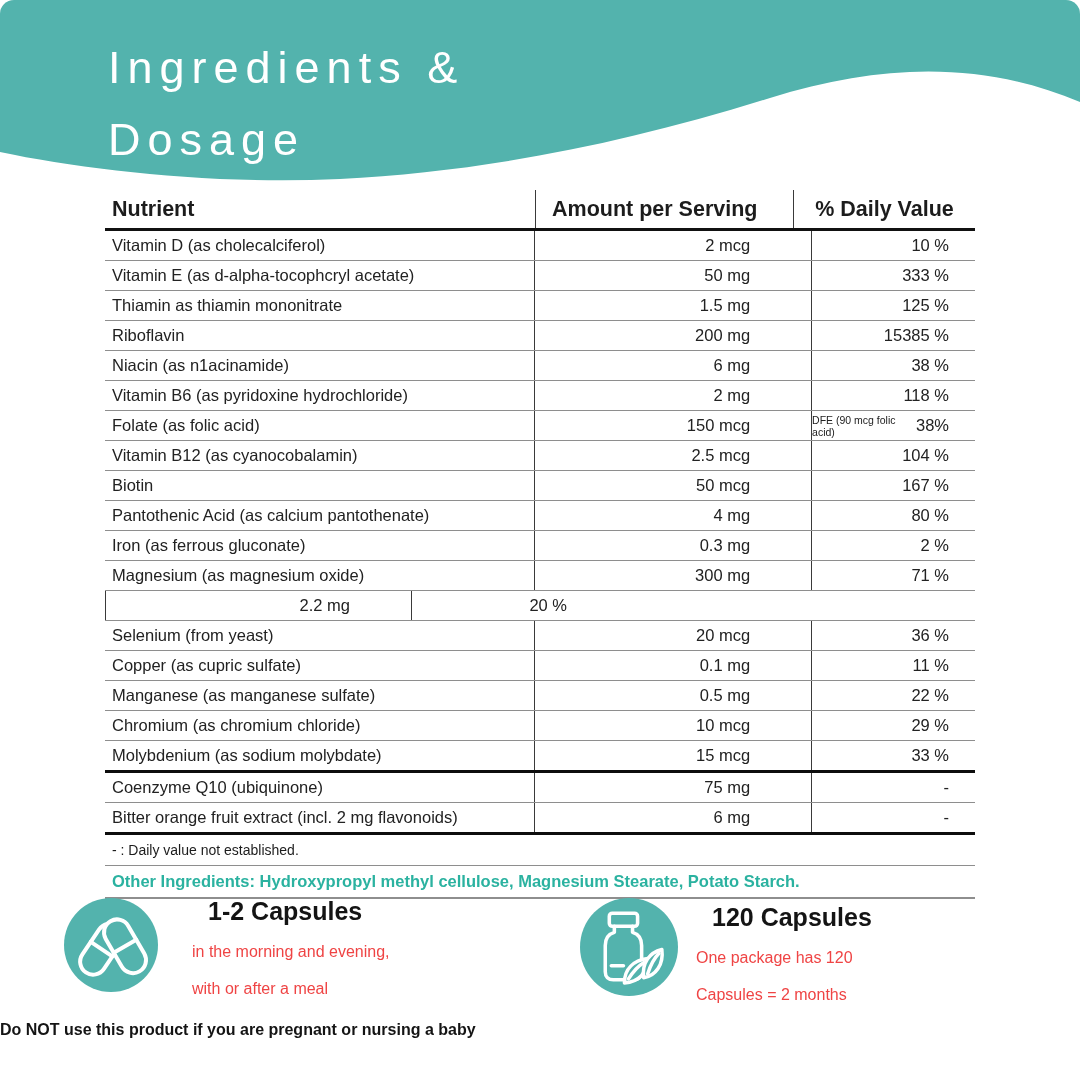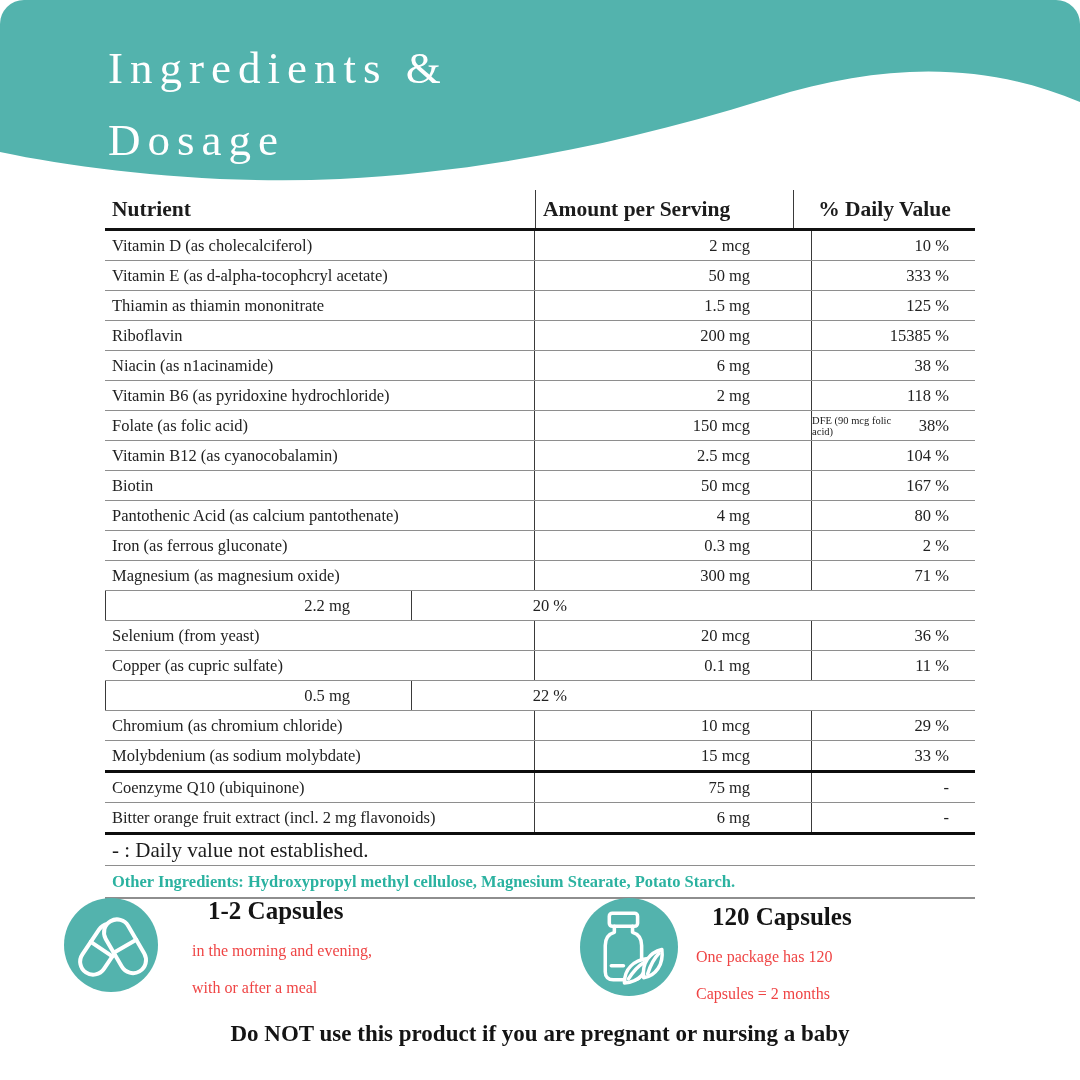--- a/index.html
+++ b/index.html
@@ -1,64 +1,64 @@
 <!DOCTYPE html>
 <html><head>
 <meta charset="utf-8">
 <style>
   html,body { margin:0; padding:0; background:#fff; }
   body {
     width:1080px; height:1080px; position:relative; overflow:hidden;
     font-family:"Liberation Sans", sans-serif; color:#1c1c1c;
   }
-  .page { position:absolute; inset:0; background:#fff; border-radius:24px; overflow:hidden;font-family:Liberation Serif, serif; }
+  .page { position:absolute; inset:0; background:#fff; border-radius:14px; overflow:hidden; }
 
   
   .hero { position:absolute; top:0; left:0; width:1080px; height:215px; }
   .hero svg { display:block; }
   .hero-title-line { position:absolute; left:108px; color:#ffffff;
     font-size:45px; letter-spacing:7px; font-weight:400; white-space:nowrap; }
   .hero-line1 { top:42px; }
   .hero-line2 { top:114px; }
 
   
   .tablewrap { position:absolute; left:105px; top:190px; width:870px; }
   .cell, .col { box-sizing:border-box; }
   .thead { display:flex; height:38px; border-bottom:3px solid #111; font-weight:bold; font-size:21.5px; }
   .col { display:flex; align-items:center; }
   .col-n { width:430px; padding-left:7px; }
-  .col-a { width:258px; padding-left:7px; border-left:1.6px solid #3a3a3a; }
+  .col-a { width:258px; padding-left:16px; border-left:1.6px solid #3a3a3a; }
   .col-d { width:182px; justify-content:center; border-left:1.6px solid #3a3a3a; }
 
   .row { display:flex; height:29px; border-bottom:1.4px solid #8e8e8e; font-size:16.5px; color:#222;gap:48px; }
   .row.thick { border-bottom:3.5px solid #0d0d0d; }
   .cell { display:flex; align-items:center; }
   .cell-n { width:430px; padding-left:7px; }
   .cell-a { width:258px; justify-content:flex-end; padding-right:13px; border-left:1.6px solid #3a3a3a; }
   .cell-d { width:182px; justify-content:flex-end; padding-right:26px; border-left:1.6px solid #3a3a3a; gap:5px; }
   .dv-small { font-size:10.5px; letter-spacing:0; }
 
   .footnote { display:flex; align-items:center; height:30px; padding-left:7px;
-    border-bottom:1.4px solid #8e8e8e; font-size:21px; }
+    border-bottom:1.4px solid #8e8e8e; font-size:14px; }
   .other-ing { display:flex; align-items:center; height:31px; padding-left:7px;
     border-bottom:2.6px solid #8e8e8e; font-size:16.5px; font-weight:bold; color:#2BB2A0; }
 
   
   .circle { position:absolute; border-radius:50%; background:#53B3AD;
     display:flex; align-items:center; justify-content:center; }
   .circle-left  { left:64px;  top:898px; width:94px; height:94px; }
   .circle-right { left:580px; top:898px; width:98px; height:98px; }
 
   .dose-text-left  { position:absolute; left:192px; top:897px; }
   .dose-text-right { position:absolute; left:696px; top:903px; }
   .dose-title { font-size:25px; font-weight:bold; color:#141414; margin-bottom:7px;margin-left:16px; }
   .dose-line  { font-size:16px; color:#ef4444; line-height:37px; }
 
-  .warning { position:absolute; left:0; width:1080px; top:1021px; text-align:center;
-    font-size:23px; font-weight:bold; color:#141414; }
+  .warning { position:absolute; left:0; width:1080px; top:1021px; text-align:left;
+    font-size:16px; font-weight:bold; color:#141414; }
 </style>
 </head>
 <body>
 
 <div class="page">
 
   <div class="hero">
     <svg width="1080" height="215" viewBox="0 0 1080 215" preserveAspectRatio="none">
       <path d="M0,0 H1080 V102 C985,62 885,62 770,98 C620,145 480,172 340,179 C215,185 85,170 0,152 Z" fill="#53B3AD"></path>
     </svg>
@@ -188,20 +188,21 @@
 
   <div class="row">
     <div class="cell cell-n">Copper (as cupric sulfate)</div>
     <div class="cell cell-a">0.1 mg</div>
     <div class="cell cell-d">
             <span>11 %</span>
           </div>
   </div>
 
   <div class="row">
+    <div class="cell cell-n">Manganese (as manganese sulfate)</div>
     <div class="cell cell-a">0.5 mg</div>
     <div class="cell cell-d">
             <span>22 %</span>
           </div>
   </div>
 
   <div class="row">
     <div class="cell cell-n">Chromium (as chromium chloride)</div>
     <div class="cell cell-a">10 mcg</div>
     <div class="cell cell-d">

